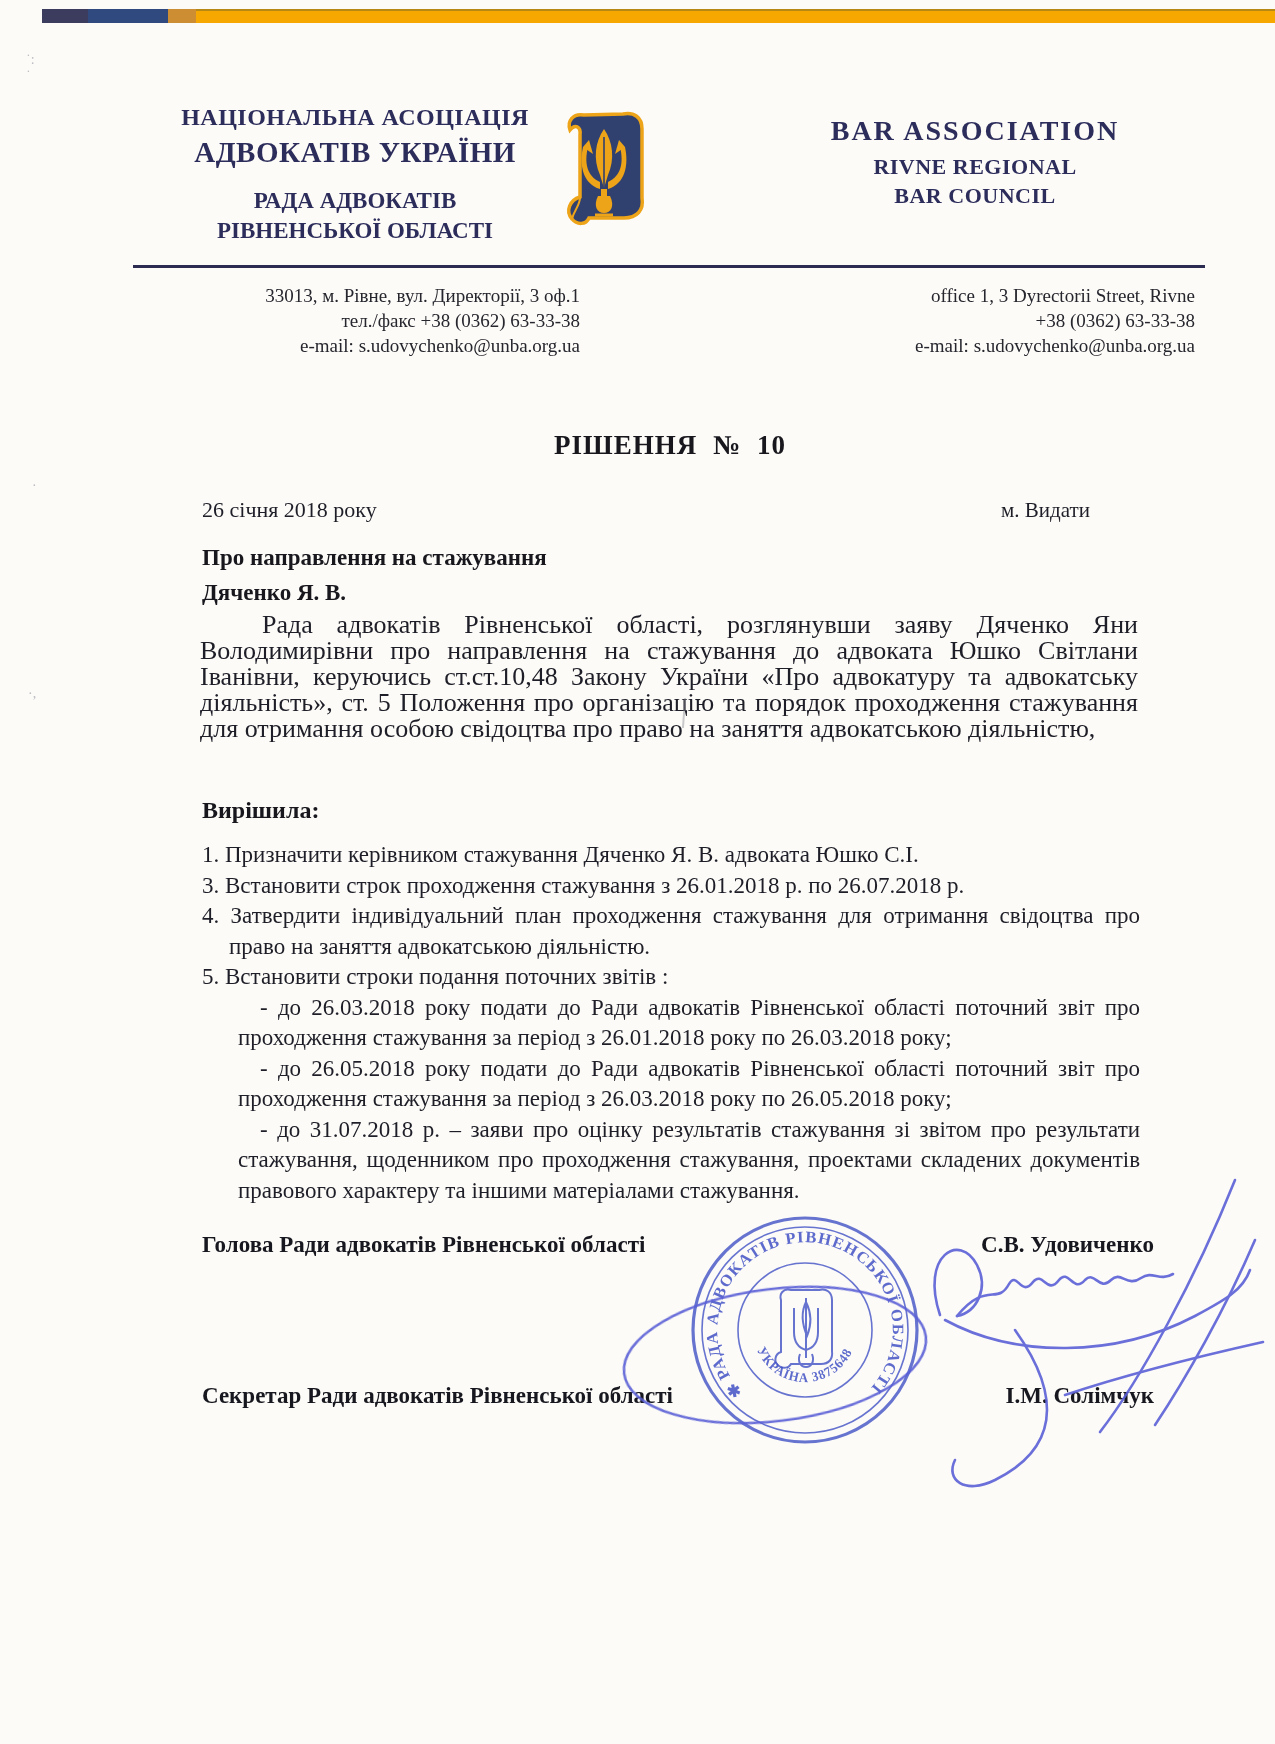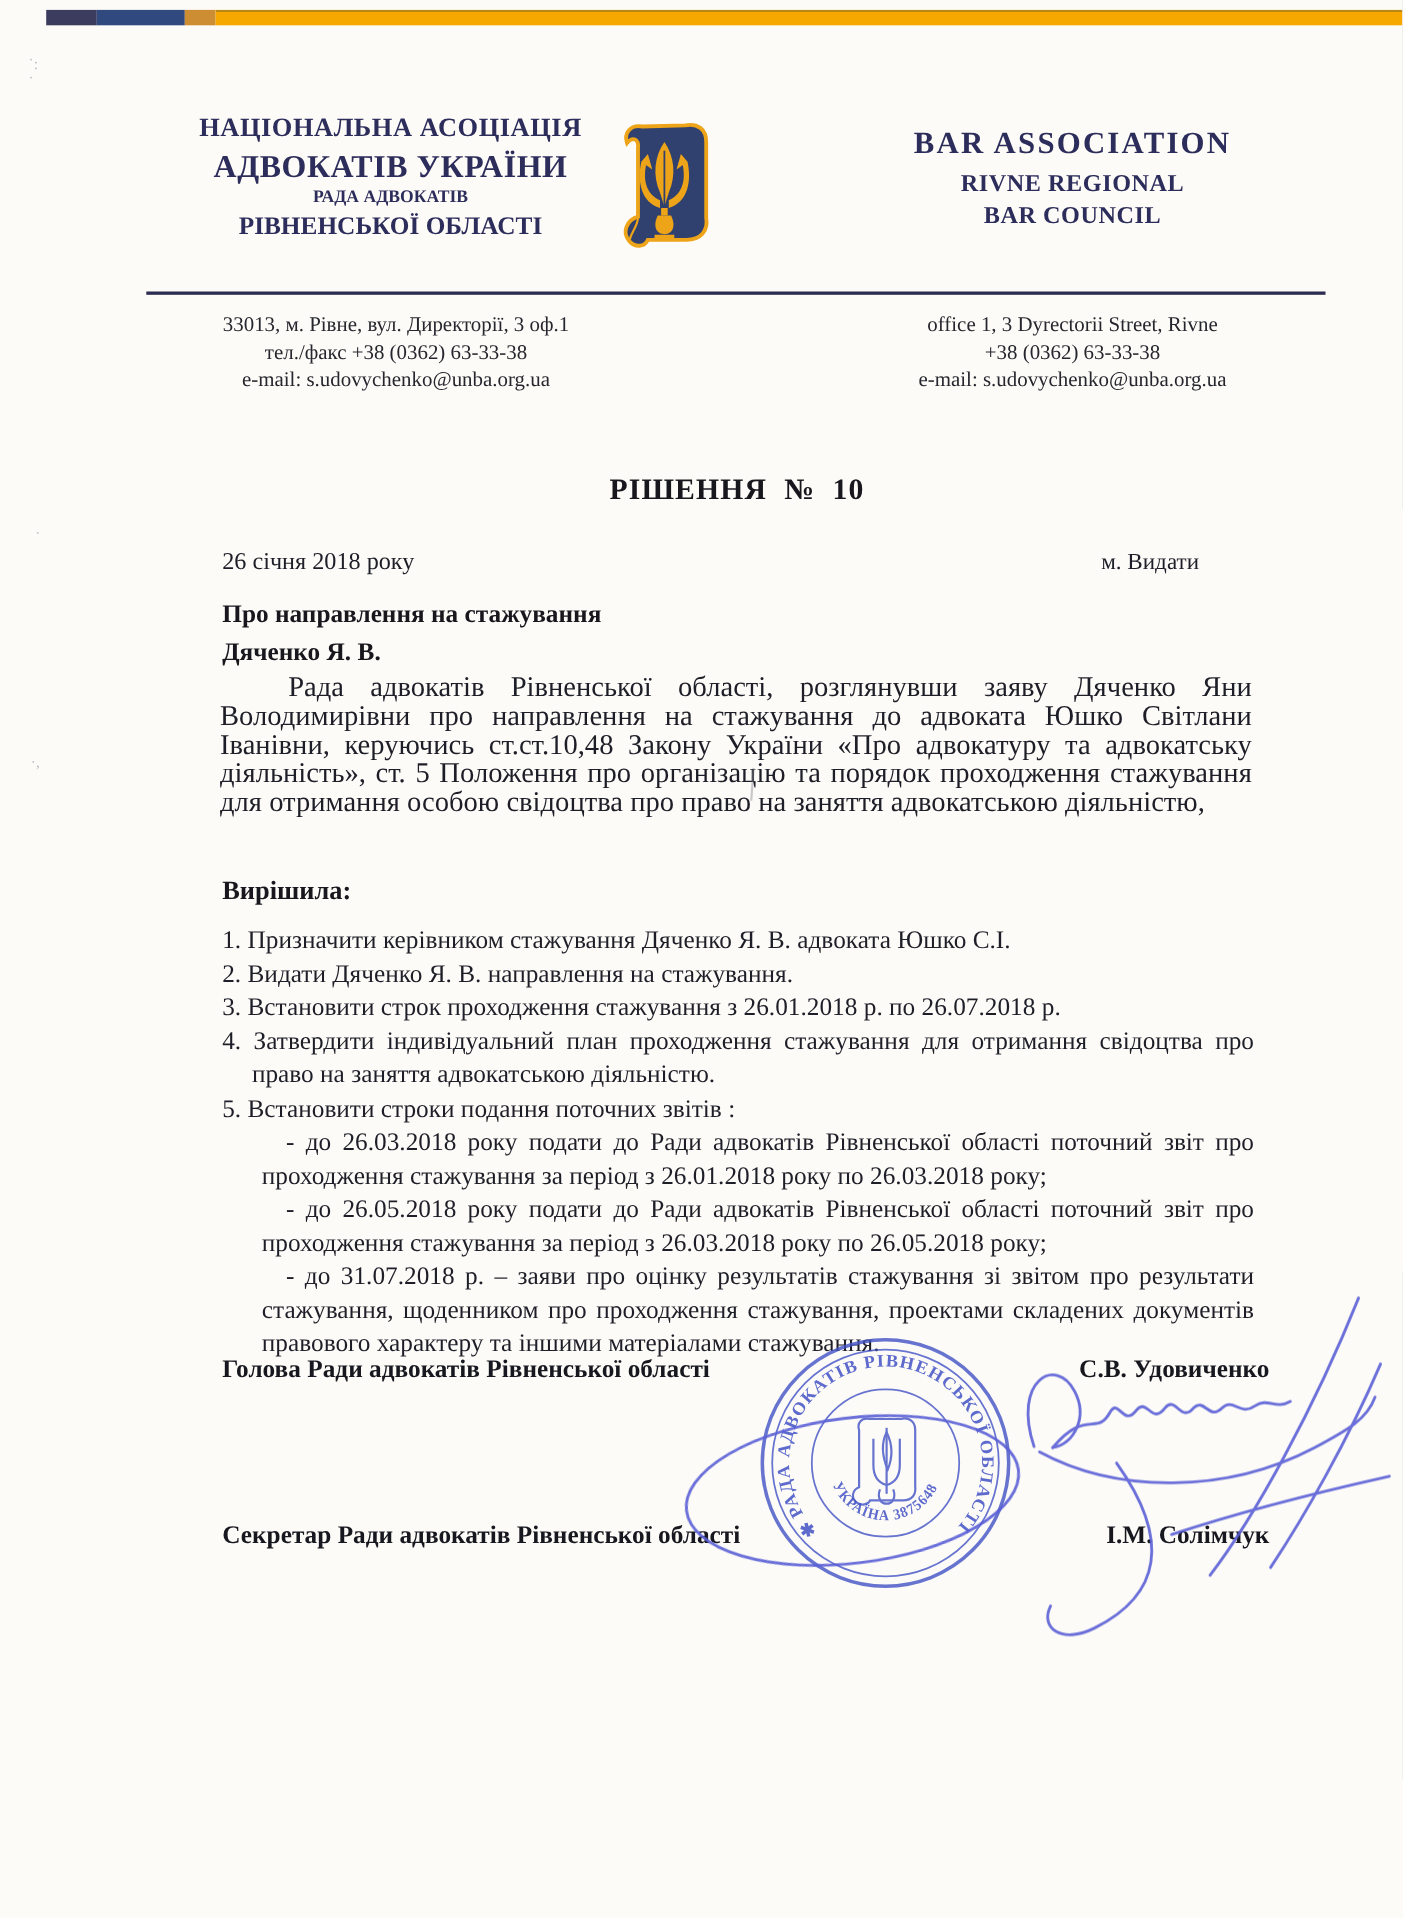--- a/index.html
+++ b/index.html
@@ -12,31 +12,31 @@
   
   .strip{position:absolute;left:42px;top:9px;right:0;height:14px;display:flex;}
   .strip .s1{width:46px;background:#3c3c5e;}
   .strip .s2{width:80px;background:#30497e;}
   .strip .s3{width:28px;background:#cc8d33;}
   .strip .s4{flex:1;background:#f6a700;box-shadow:inset 0 2px 0 rgba(70,80,60,.35);}
   
   .hdr-left{position:absolute;left:140px;top:104px;width:430px;text-align:center;color:#2d2d5c;font-weight:bold;}
   .hdr-left .l1{font-size:24px;letter-spacing:.5px;}
   .hdr-left .l2{font-size:29px;margin-top:5px;letter-spacing:.5px;}
-  .hdr-left .l3{font-size:16px;margin-top:2px;}
+  .hdr-left .l3{font-size:23px;margin-top:19px;}
   .hdr-left .l4{font-size:23px;margin-top:4px;}
   .hdr-right{position:absolute;left:755px;top:112px;width:440px;text-align:center;color:#2d2d5c;font-weight:bold;}
   .hdr-right .l1{font-size:24px;letter-spacing:1px;}
   .hdr-right .l2{font-size:28px;margin-top:3px;letter-spacing:2px;}
   .hdr-right .l3{font-size:22px;margin-top:7px;letter-spacing:.5px;}
   .hdr-right .l4{font-size:22px;margin-top:3px;letter-spacing:.5px;}
   .logo{position:absolute;left:560px;top:108px;width:88px;height:120px;}
   .divider{position:absolute;left:133px;top:265px;width:1072px;height:3px;background:#2c2c52;}
   
-  .contact{position:absolute;top:283px;width:440px;text-align:center;font-size:19px;line-height:25px;color:#26262e;}
+  .contact{position:absolute;top:283px;width:440px;text-align:right;font-size:19px;line-height:25px;color:#26262e;}
   .contact.left{left:140px;}
   .contact.right{left:755px;}
   
   .doc-title{position:absolute;left:200px;top:430px;width:940px;text-align:center;
     font-size:27px;font-weight:bold;letter-spacing:1px;word-spacing:8px;color:#17171d;}
   .dateline{position:absolute;left:202px;top:497px;width:940px;display:flex;justify-content:space-between;align-items:baseline;gap:32px;}
   .dateline .date{font-size:22px;}
   .dateline .place{font-size:21px;padding-right:52px;}
   .subject{position:absolute;left:202px;top:540px;font-size:23px;font-weight:bold;line-height:35px;color:#17171d;}
   .bodytext{position:absolute;left:200px;top:612px;width:938px;font-size:26px;line-height:26px;
@@ -121,21 +121,20 @@
     <div>Про направлення на стажування</div>
     <div>Дяченко Я. В.</div>
   </div>
 
   <div class="bodytext">Рада адвокатів Рівненської області, розглянувши заяву Дяченко Яни Володимирівни про направлення на стажування до адвоката Юшко Світлани Іванівни, керуючись ст.ст.10,48 Закону України «Про адвокатуру та адвокатську діяльність», ст. 5 Положення про організацію та порядок проходження стажування для отримання особою свідоцтва про право на заняття адвокатською діяльністю,</div>
 
   <div class="resolved">Вирішила:</div>
 
   <div class="list">
     <p class="li">1. Призначити керівником стажування Дяченко Я. В. адвоката Юшко С.І.</p>
-    <p class="li">2. Видати Дяченко Я. В. направлення на стажування.</p>
     <p class="li">3. Встановити строк проходження стажування з 26.01.2018 р. по 26.07.2018 р.</p>
     <p class="li">4. Затвердити індивідуальний план проходження стажування для отримання свідоцтва про право на заняття адвокатською діяльністю.</p>
     <p class="li">5. Встановити строки подання поточних звітів :</p>
     <p class="lsub">-  до 26.03.2018 року подати до Ради адвокатів Рівненської області поточний звіт про проходження стажування за період з 26.01.2018 року по 26.03.2018 року;</p>
     <p class="lsub">-  до 26.05.2018 року подати до Ради адвокатів Рівненської області поточний звіт про проходження стажування за період з 26.03.2018 року по 26.05.2018 року;</p>
     <p class="lsub">-  до 31.07.2018 р. – заяви про оцінку результатів стажування зі звітом про результати стажування, щоденником про проходження стажування, проектами складених документів правового характеру та іншими матеріалами стажування.</p>
   </div>
 
   <div class="sigrow r1">
     <span>Голова Ради адвокатів Рівненської області</span>

